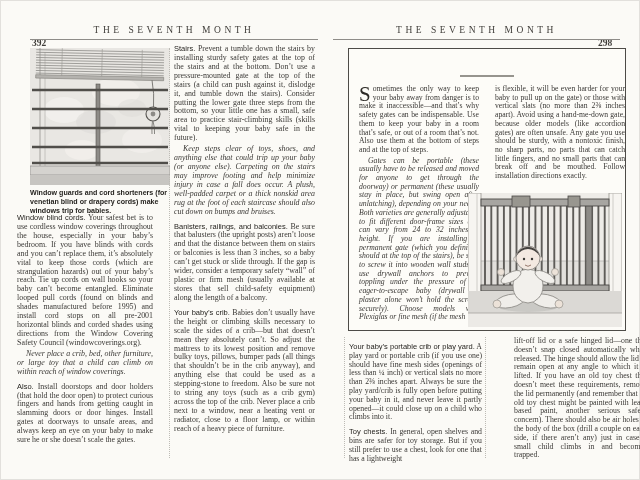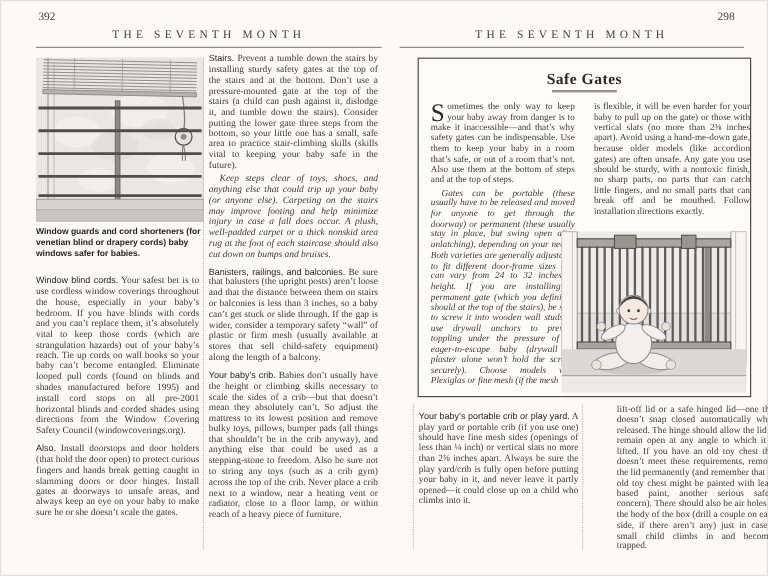--- a/index.html
+++ b/index.html
@@ -5,21 +5,21 @@
   html,body{margin:0;padding:0;}
   body{
     width:640px;height:480px;position:relative;overflow:hidden;
     background:#fbfaf6;
     font-family:"Liberation Serif", serif;
     color:#34322f;
     box-shadow:inset 0 0 0 1px #e2e0dc;
   }
   .abs{position:absolute;}
   
-  .folio{font-size:9.5px;color:#403e3a;top:10px;}
+  .folio{font-size:9.5px;color:#403e3a;top:38px;font-weight:bold;}
   .running-head{top:25px;font-size:9.5px;letter-spacing:3.5px;color:#403e3a;text-align:center;}
   .head-rule{top:39px;height:1px;background:#8e8c88;}
   
   .col{text-align:justify;font-size:7.9px;line-height:1.13;color:#3a3835;}
   .col p{margin:0 0 6px 0;}
   .col p.cont{text-indent:9px;margin-top:-4px;font-style:italic;}
   .runin{font-family:"Liberation Sans", sans-serif;font-weight:normal;font-size:7.5px;color:#262420;}
   .caption{font-family:"Liberation Sans", sans-serif;font-weight:bold;font-size:7.1px;line-height:1.3;color:#262420;}
   .dotted{border-left:1px dotted #bdbbb5;width:0;}
   
@@ -79,42 +79,42 @@
       <line x1="2" y1="61" x2="138" y2="61"></line>
       <line x1="2" y1="80" x2="138" y2="80"></line>
       <line x1="2" y1="99" x2="138" y2="99"></line>
       <line x1="2" y1="115" x2="138" y2="115"></line>
     </g>
     <rect x="0" y="118" width="140" height="9" fill="#d5d3cf" stroke="#8d8b87" stroke-width="0.7"></rect>
     <rect x="0" y="127" width="140" height="10" fill="#c7c5c1"></rect>
   </svg>
 </div>
 
-<div class="abs caption" style="left:30px;top:189px;width:140px;">Window guards and cord shorteners (for venetian blind or drapery cords) baby windows safer for babies.</div>
+<div class="abs caption" style="left:30px;top:189px;width:140px;">Window guards and cord shorteners (for venetian blind or drapery cords) make windows trip for babies.</div>
 
-<div class="abs col" style="left:30px;top:214px;width:136px;height:246px;margin-top:16px;">
+<div class="abs col" style="left:17px;top:214px;width:136px;height:246px;">
   <p><b class="runin">Window blind cords.</b> <span>Your safest bet is to use cordless window coverings throughout the house, especially in your baby’s bedroom. If you have blinds with cords and you can’t replace them, it’s absolutely vital to keep those cords (which are strangulation hazards) out of your baby’s reach. Tie up cords on wall hooks so your baby can’t become entangled. Eliminate looped pull cords (found on blinds and shades manufactured before 1995) and install cord stops on all pre-2001 horizontal blinds and corded shades using directions from the Window Covering Safety Council (windowcoverings.org).</span></p>
-  <p><b class="runin">Also.</b> <span>Install doorstops and door holders (that hold the door open) to protect curious fingers and hands break getting caught in slamming doors or door hinges. Install gates at doorways to unsafe areas, and always keep an eye on your baby to make sure he or she doesn’t scale the gates.</span></p>
+  <p class="cont">Never place a crib, bed, other furniture, or large toy that a child can climb on within reach of window coverings.</p>
+  <p><b class="runin">Also.</b> <span>Install doorstops and door holders (that hold the door open) to protect curious fingers and hands from getting caught in slamming doors or door hinges. Install gates at doorways to unsafe areas, and always keep an eye on your baby to make sure he or she doesn’t scale the gates.</span></p>
 </div>
 
 <div class="abs dotted" style="left:169px;top:48px;height:410px;"></div>
 
 <div class="abs col" style="left:174px;top:45px;width:141px;height:415px;">
   <p><b class="runin">Stairs.</b> <span>Prevent a tumble down the stairs by installing sturdy safety gates at the top of the stairs and at the bottom. Don’t use a pressure-mounted gate at the top of the stairs (a child can push against it, dislodge it, and tumble down the stairs). Consider putting the lower gate three steps from the bottom, so your little one has a small, safe area to practice stair-climbing skills (skills vital to keeping your baby safe in the future).</span></p>
   <p class="cont">Keep steps clear of toys, shoes, and anything else that could trip up your baby (or anyone else). Carpeting on the stairs may improve footing and help minimize injury in case a fall does occur. A plush, well-padded carpet or a thick nonskid area rug at the foot of each staircase should also cut down on bumps and bruises.</p>
   <p><b class="runin">Banisters, railings, and balconies.</b> <span>Be sure that balusters (the upright posts) aren’t loose and that the distance between them on stairs or balconies is less than 3 inches, so a baby can’t get stuck or slide through. If the gap is wider, consider a temporary safety “wall” of plastic or firm mesh (usually available at stores that sell child-safety equipment) along the length of a balcony.</span></p>
   <p><b class="runin">Your baby’s crib.</b> <span>Babies don’t usually have the height or climbing skills necessary to scale the sides of a crib—but that doesn’t mean they absolutely can’t. So adjust the mattress to its lowest position and remove bulky toys, pillows, bumper pads (all things that shouldn’t be in the crib anyway), and anything else that could be used as a stepping-stone to freedom. Also be sure not to string any toys (such as a crib gym) across the top of the crib. Never place a crib next to a window, near a heating vent or radiator, close to a floor lamp, or within reach of a heavy piece of furniture.</span></p>
 </div>
 
 <div class="abs running-head" style="left:333px;width:287px;">THE SEVENTH MONTH</div>
 <div class="abs folio" style="left:598px;">298</div>
 <div class="abs head-rule" style="left:333px;width:287px;"></div>
 
 <div class="abs sgbox">
-  <div class="abs sgtitle">Safe Gates</div>
   <div class="abs sgrule"></div>
 
   <div class="abs col" style="left:10px;top:36px;width:120px;height:238px;font-size:7.7px;line-height:1.13;">
     <p><span class="dropcap">S</span><span>ometimes the only way to keep your baby away from danger is to make it inaccessible—and that’s why safety gates can be indispensable. Use them to keep your baby in a room that’s safe, or out of a room that’s not. Also use them at the bottom of steps and at the top of steps.</span></p>
     <p class="cont">Gates can be portable (these usually have to be released and moved for anyone to get through the doorway) or permanent (these usually stay in place, but swing open after unlatching), depending on your needs. Both varieties are generally adjustable to fit different door-frame sizes and can vary from 24 to 32 inches in height. If you are installing a permanent gate (which you definitely should at the top of the stairs), be sure to screw it into wooden wall studs or use drywall anchors to prevent toppling under the pressure of an eager-to-escape baby (drywall or plaster alone won’t hold the screws securely). Choose models with Plexiglas or fine mesh (if the mesh</p>
   </div>
 
   <div class="abs col" style="left:146px;top:36px;width:130px;height:104px;font-size:7.7px;line-height:1.13;">
     <p>is flexible, it will be even harder for your baby to pull up on the gate) or those with vertical slats (no more than 2⅜ inches apart). Avoid using a hand-me-down gate, because older models (like accordion gates) are often unsafe. Any gate you use should be sturdy, with a nontoxic finish, no sharp parts, no parts that can catch little fingers, and no small parts that can break off and be mouthed. Follow installation directions exactly.</p>
   </div>
@@ -175,18 +175,19 @@
       <circle cx="56" cy="66" r="1.2" fill="#3a3835"></circle>
       <circle cx="64" cy="66" r="1.2" fill="#3a3835"></circle>
       <path d="M57 72 q3 2.6 6 0" fill="none" stroke="#8a6a5e" stroke-width="0.9"></path>
     </svg>
   </div>
 </div>
 
 <div class="abs dotted" style="left:344px;top:337px;height:121px;"></div>
 <div class="abs col" style="left:349px;top:343px;width:133px;height:122px;font-size:7.8px;">
   <p><b class="runin">Your baby’s portable crib or play yard.</b> <span>A play yard or portable crib (if you use one) should have fine mesh sides (openings of less than ¼ inch) or vertical slats no more than 2⅜ inches apart. Always be sure the play yard/crib is fully open before putting your baby in it, and never leave it partly opened—it could close up on a child who climbs into it.</span></p>
+  <p><b class="runin">Toy chests.</b> <span>In general, open shelves and bins are safer for toy storage. But if you still prefer to use a chest, look for one that has a lightweight</span></p>
 </div>
 
 <div class="abs dotted" style="left:485px;top:337px;height:121px;"></div>
 <div class="abs col" style="left:514px;top:337px;width:133px;height:122px;font-size:7.8px;">
   <p>lift-off lid or a safe hinged lid—one that doesn’t snap closed automatically when released. The hinge should allow the lid to remain open at any angle to which it is lifted. If you have an old toy chest that doesn’t meet these requirements, remove the lid permanently (and remember that an old toy chest might be painted with lead-based paint, another serious safety concern). There should also be air holes in the body of the box (drill a couple on each side, if there aren’t any) just in case a small child climbs in and becomes trapped.</p>
 </div>
 
 </body></html>

